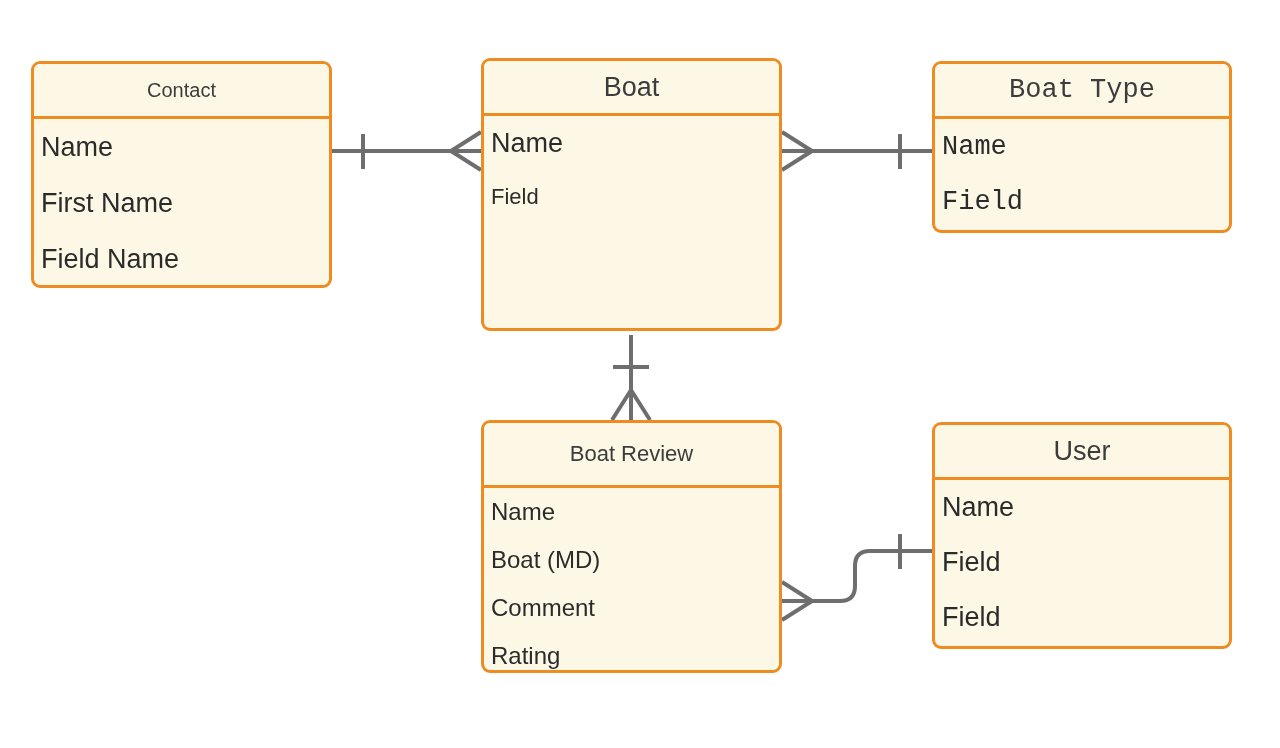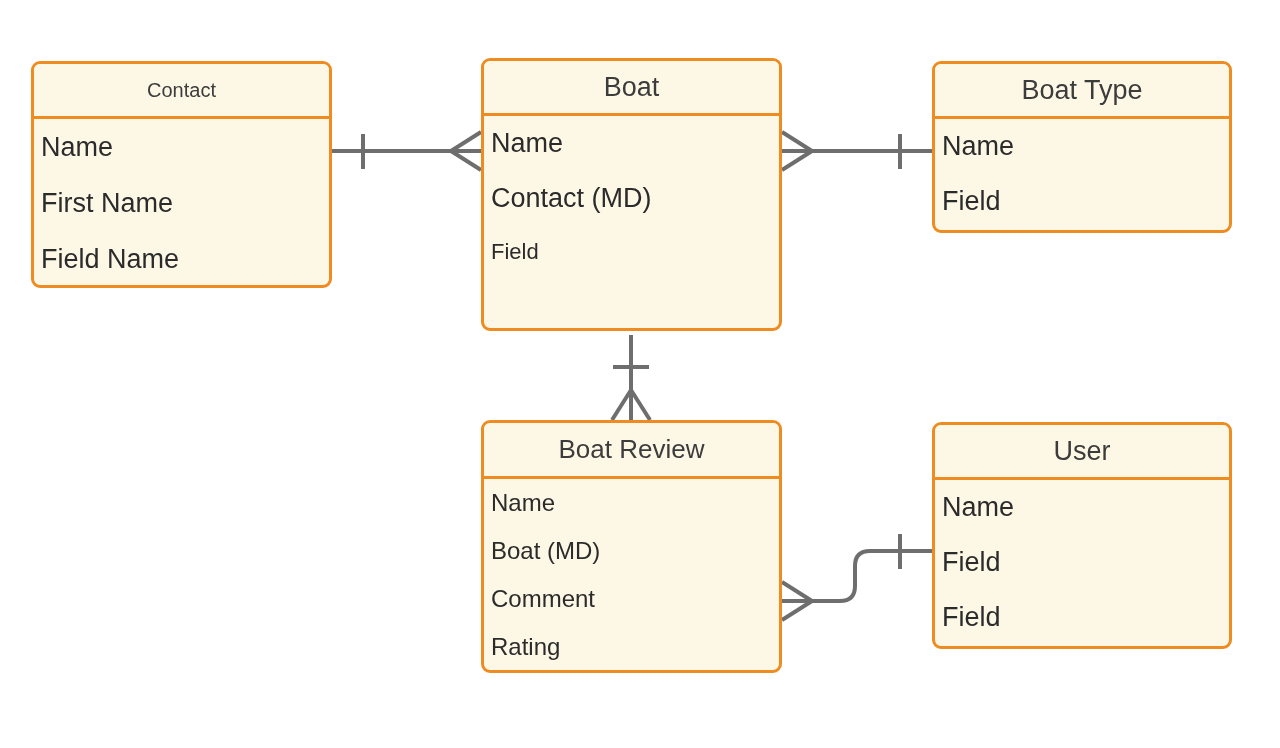--- a/index.html
+++ b/index.html
@@ -72,26 +72,26 @@
 
   #entity-contact { left: 31px;  top: 61px;  width: 301px; height: 227px; }
   #entity-contact .entity-header { height: 55px; font-size: 20px; }
   #entity-contact .attr { height: 56px; font-size: 27px; }
 
   #entity-boat { left: 481px; top: 58px;  width: 301px; height: 273px; }
   #entity-boat .entity-header { height: 55px; font-size: 27px; }
   #entity-boat .attr { height: 55px; font-size: 27px; }
   #entity-boat .attr.small { height: 52px; font-size: 22px; }
 
-  #entity-boat-type { left: 932px; top: 61px;  width: 300px; height: 172px; }
+  #entity-boat-type { left: 932px; top: 61px;  width: 300px; height: 172px; font-family: Liberation Mono, monospace; }
   #entity-boat-type .entity-header { height: 55px; font-size: 27px; }
   #entity-boat-type .attr { height: 55px; font-size: 27px; }
 
   #entity-boat-review { left: 481px; top: 420px; width: 301px; height: 253px; }
-  #entity-boat-review .entity-header { height: 56px; font-size: 26px; }
+  #entity-boat-review .entity-header { height: 65px; font-size: 22px; }
   #entity-boat-review .attr { height: 48px; font-size: 24px; }
 
   #entity-user { left: 932px; top: 422px; width: 300px; height: 227px; }
   #entity-user .entity-header { height: 55px; font-size: 27px; }
   #entity-user .attr { height: 55px; font-size: 27px; }
 </style>
 </head>
 <body>
 
 <div id="canvas">
@@ -152,21 +152,20 @@
       <div class="attr">Name</div>
       <div class="attr">First Name</div>
       <div class="attr">Field Name</div>
     </div>
   </div>
 
   <div class="entity" id="entity-boat">
     <div class="entity-header">Boat</div>
     <div class="entity-body">
       <div class="attr">Name</div>
-      <div class="attr">Contact (MD)</div>
       <div class="attr small">Field</div>
     </div>
   </div>
 
   <div class="entity" id="entity-boat-type">
     <div class="entity-header">Boat Type</div>
     <div class="entity-body">
       <div class="attr">Name</div>
       <div class="attr">Field</div>
     </div>

